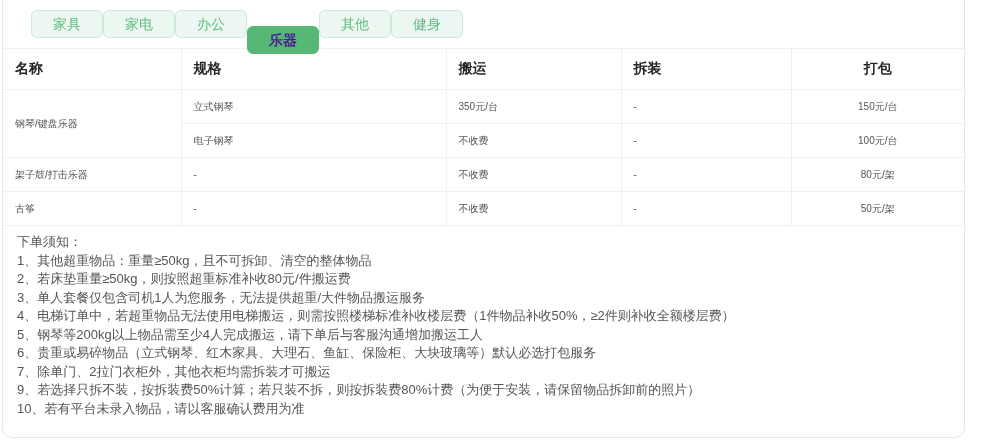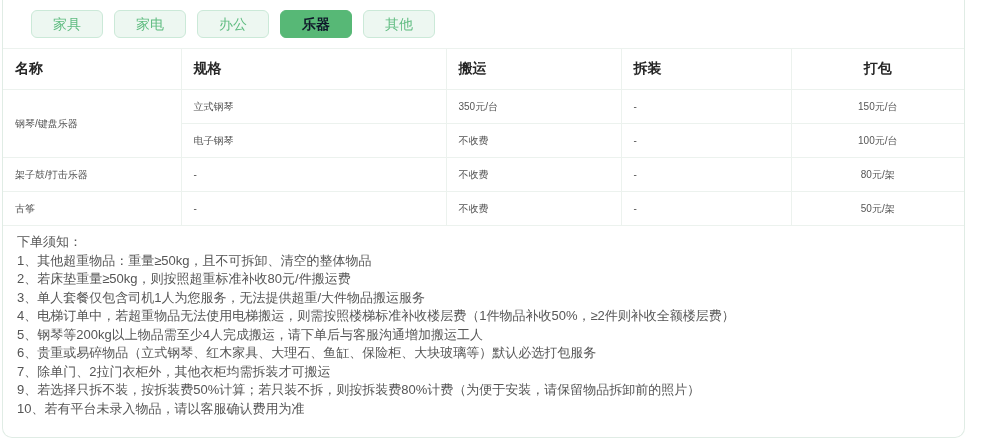--- a/index.html
+++ b/index.html
@@ -8,33 +8,33 @@
     font-family:"Liberation Sans","DejaVu Sans",sans-serif;
     -webkit-font-smoothing:antialiased;
   }
   .card{
     position:absolute;left:2px;top:0;width:963px;height:438px;
     box-sizing:border-box;background:#fff;
     border:1px solid var(--card-border,#e0ece5);border-top:none;
     border-radius:0 0 10px 10px;overflow:hidden;
   }
   
-  .tabs{display:flex;gap:11px;padding:10px 0 10px 28px;height:28px;}
+  .tabs{display:flex;padding:10px 0 10px 28px;height:28px;}
   .tab{
     height:28px;line-height:26px;padding:0 21px;box-sizing:border-box;
     font-size:14px;border-radius:6px;cursor:pointer;white-space:nowrap;
     background:var(--tab-bg,#edf7f1);
     color:var(--tab-text,#5fbc80);
     border:1px solid var(--tab-border,#cbe9d8);
     font-family:inherit;
   }
   .tab.active{
     background:var(--accent,#57b876);
     border-color:var(--accent,#57b876);
-    color:#0f172a;font-weight:bold;
+    color:#4c1d95;font-weight:bold;margin-top:16px;
   }
   
   table.price{width:100%;border-collapse:collapse;table-layout:fixed;margin:0;}
   table.price th,table.price td{
     border:1px solid var(--line,#ecf2ee);
     padding:0 12px;text-align:left;vertical-align:middle;
     overflow:hidden;white-space:nowrap;
   }
   table.price th{height:40px;font-size:14px;font-weight:bold;color:var(--head-text,#262626);}
   table.price td{height:33px;font-size:10px;color:var(--cell-text,#555555);}
@@ -47,20 +47,21 @@
 </head>
 <body>
 
 <div class="card">
   <div class="tabs" id="tabs">
       <button class="tab">家具</button>
       <button class="tab">家电</button>
       <button class="tab">办公</button>
       <button class="tab active">乐器</button>
       <button class="tab">其他</button>
+      <button class="tab">健身</button>
     </div>
 
   <table class="price">
     <colgroup>
       <col style="width:178px">
         <col style="width:265px">
         <col style="width:175px">
         <col style="width:170px">
         <col>
     </colgroup>

